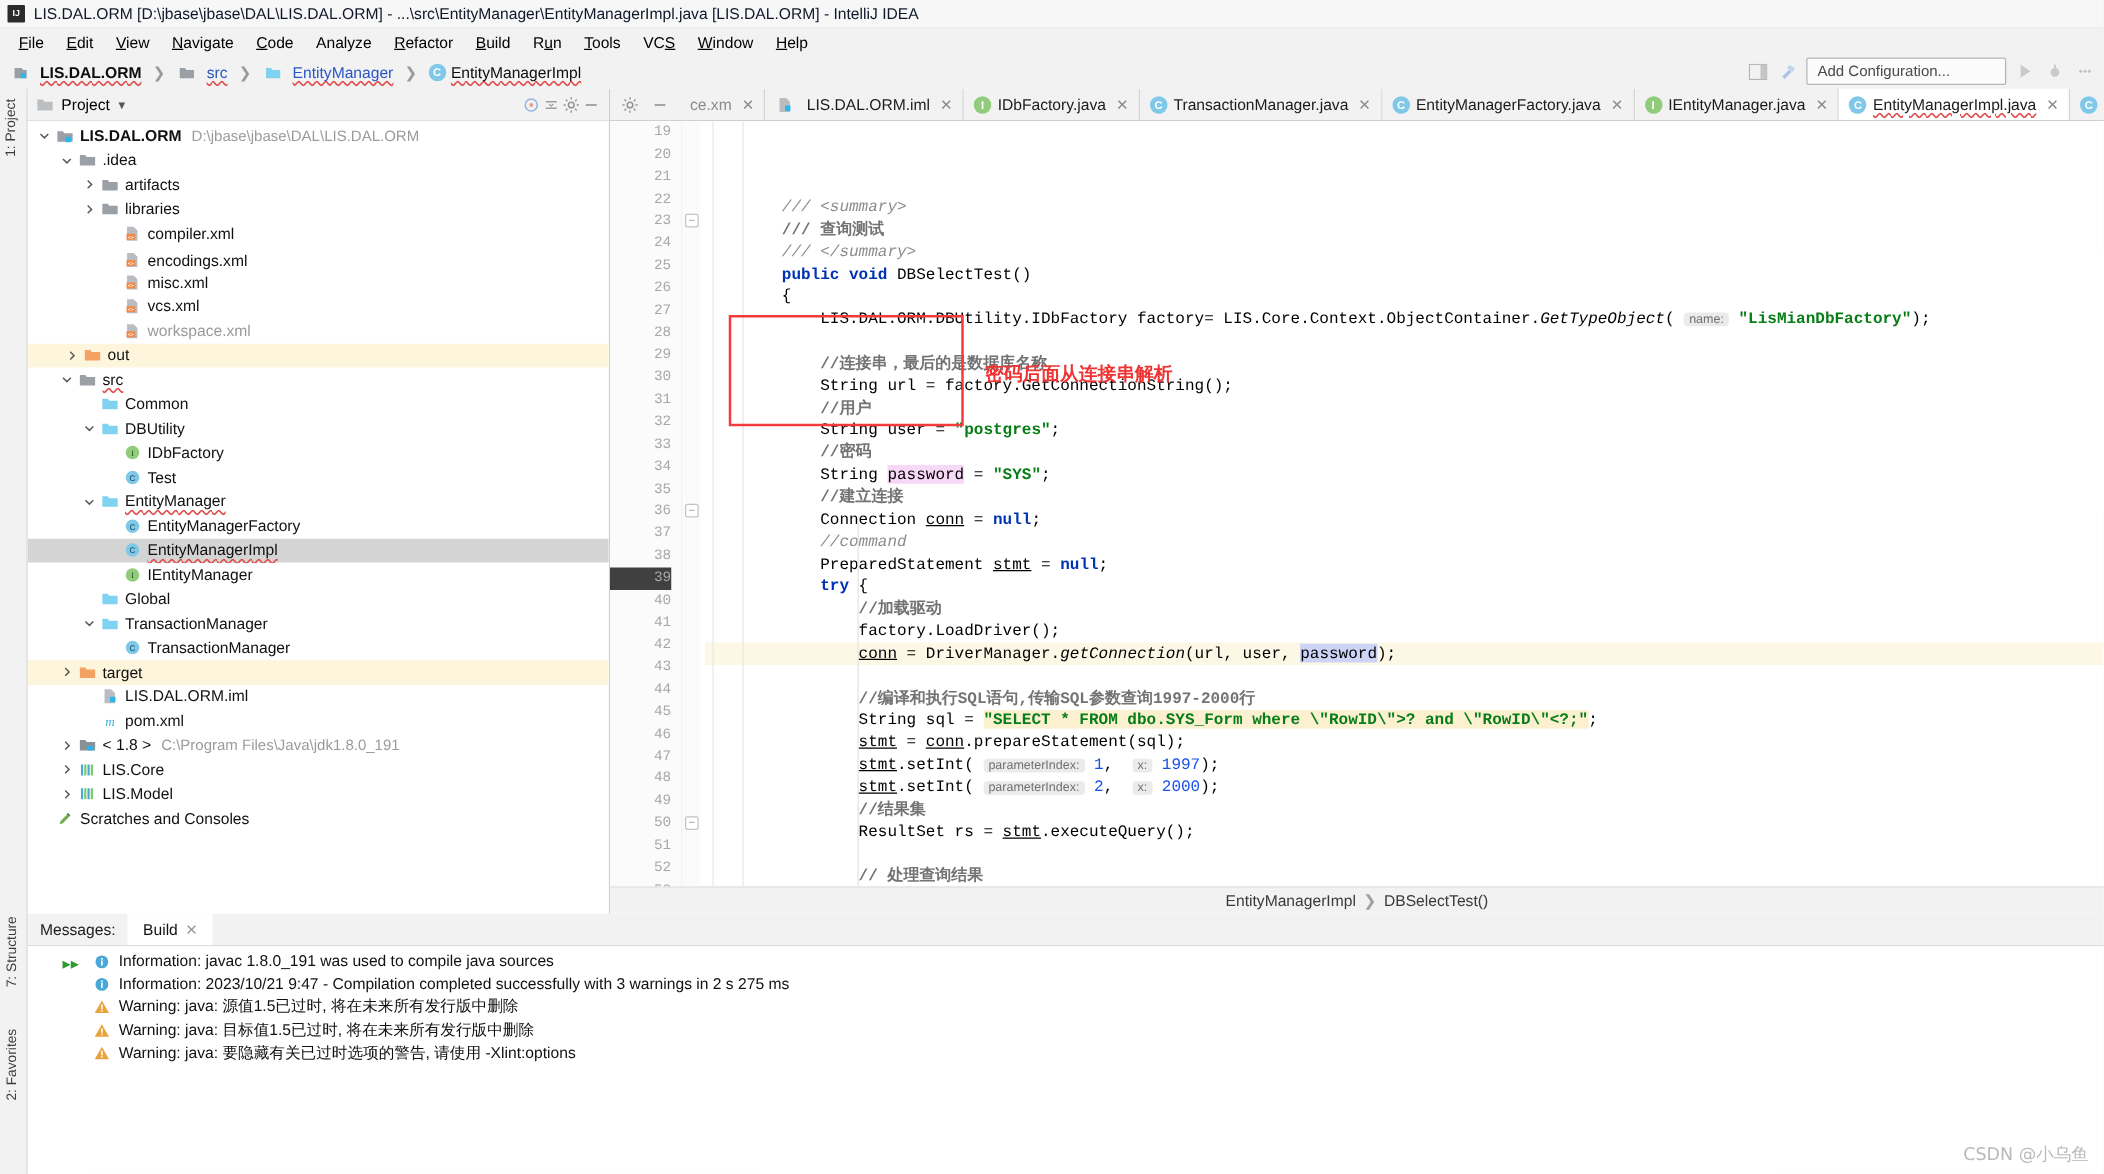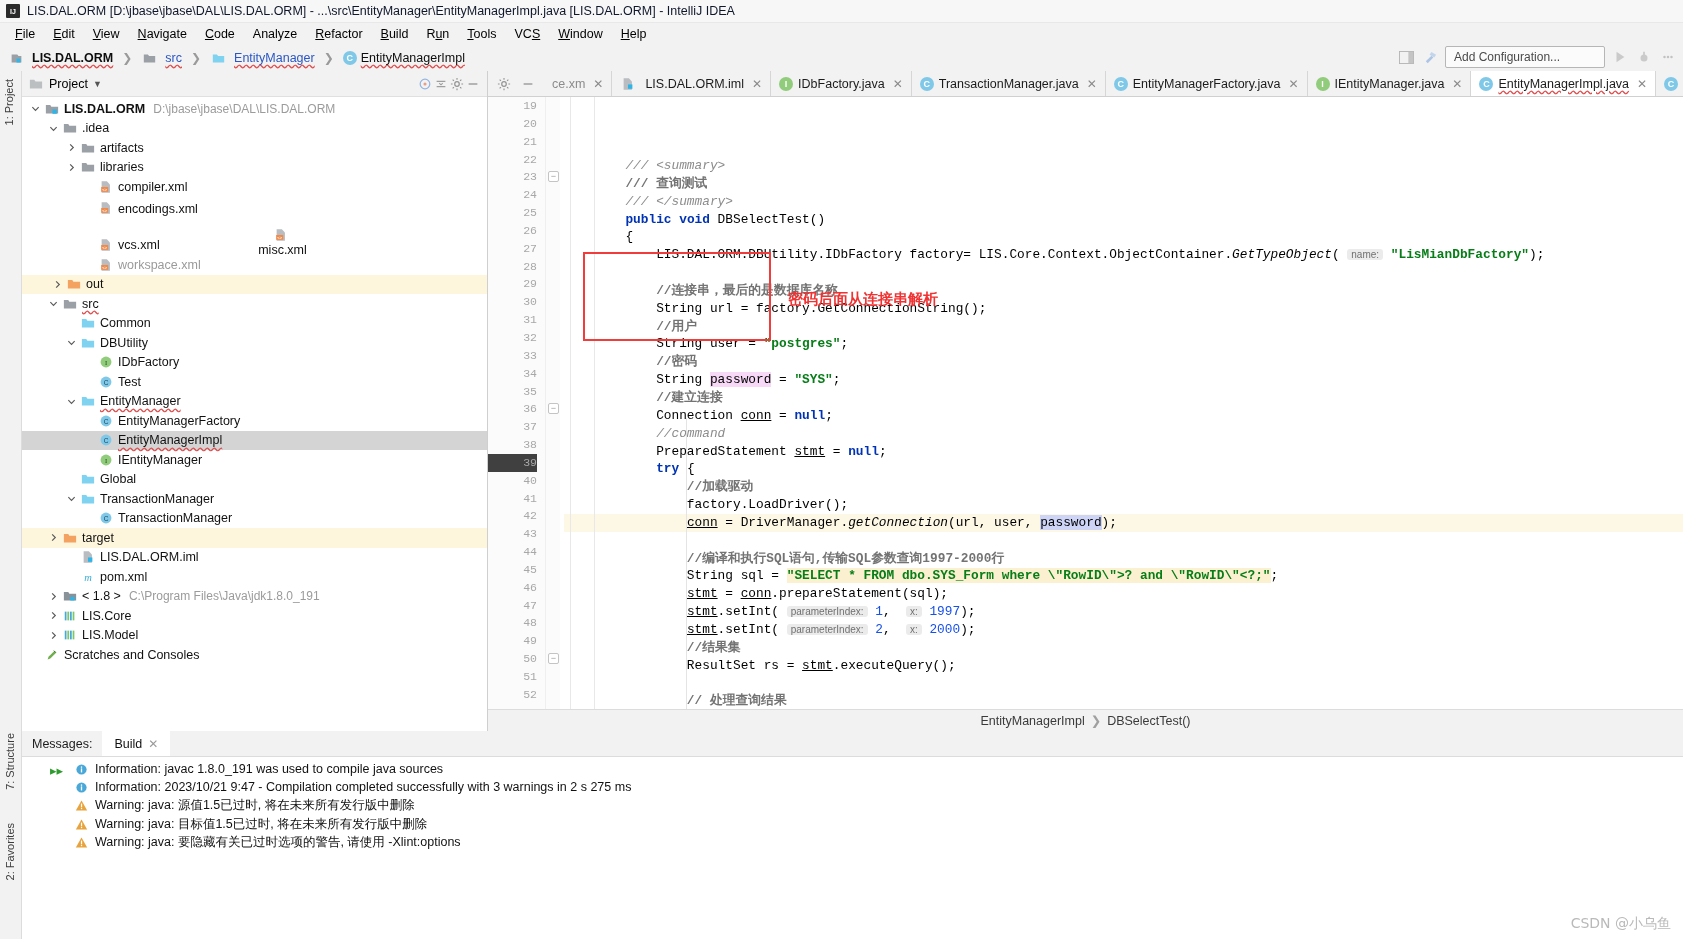--- a/index.html
+++ b/index.html
@@ -406,21 +406,21 @@
             <span class="tw"></span>
             <span class="ticon">
               <svg width="14" height="14" viewBox="0 0 16 16">
                 <path d="M3 1.5h6l3.5 3.5v9.5H3z" fill="#b9bcc0"></path>
                 <rect x="2.5" y="8" width="8" height="5.5" fill="#f08a4b"></rect>
                 <text x="6.5" y="12.4" font-size="4.6" fill="#fff" text-anchor="middle" font-family="monospace">&lt;&gt;</text>
               </svg>
             </span>
             <span class="tlabel">encodings.xml</span>
           </div>
-          <div class="tn" style="padding-left: 62px; flex-direction: column;">
+          <div class="tn" style="padding-left: 62px;">
             <span class="tw"></span>
             <span class="ticon">
               <svg width="14" height="14" viewBox="0 0 16 16">
                 <path d="M3 1.5h6l3.5 3.5v9.5H3z" fill="#b9bcc0"></path>
                 <rect x="2.5" y="8" width="8" height="5.5" fill="#f08a4b"></rect>
                 <text x="6.5" y="12.4" font-size="4.6" fill="#fff" text-anchor="middle" font-family="monospace">&lt;&gt;</text>
               </svg>
             </span>
             <span class="tlabel">misc.xml</span>
           </div>

